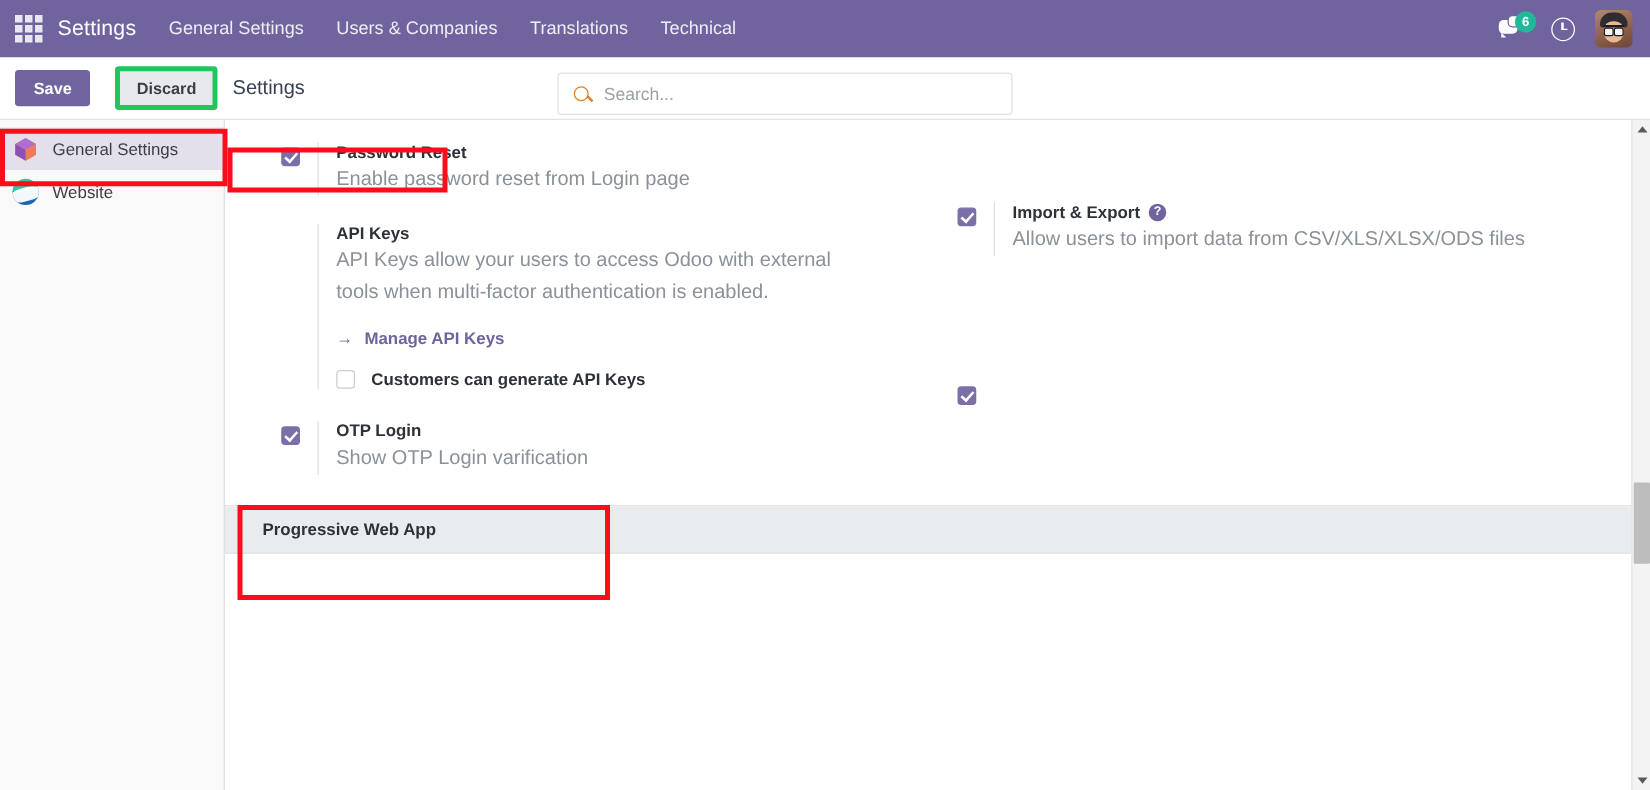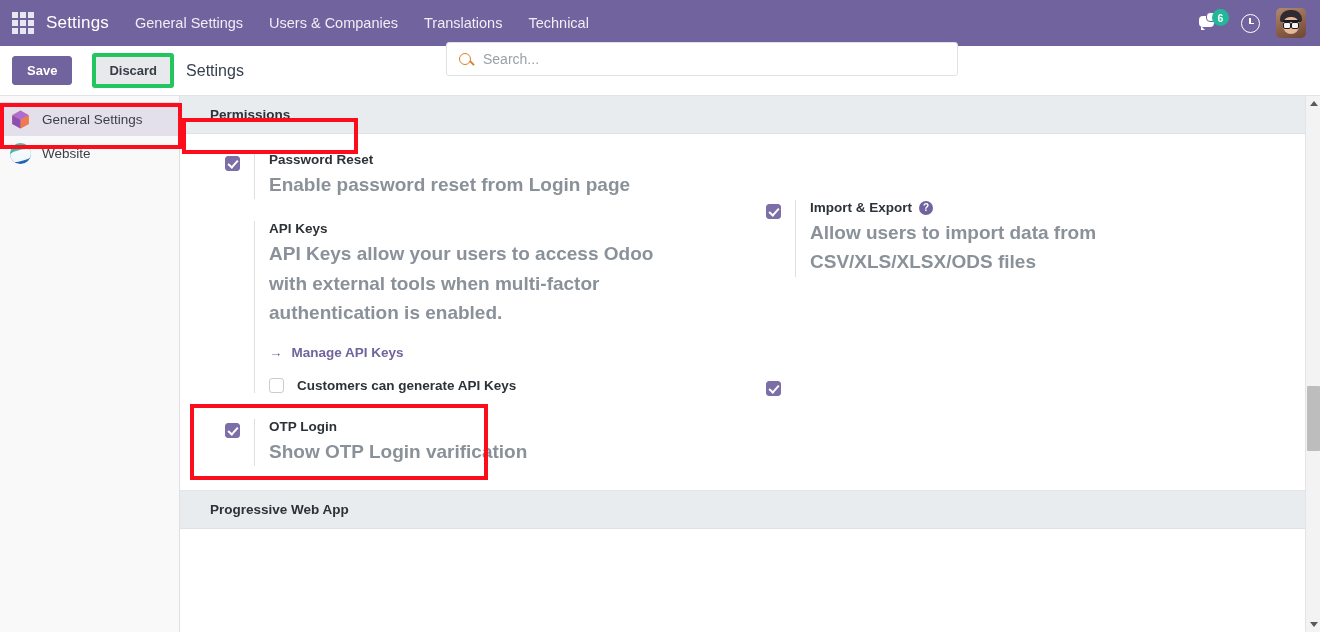--- a/index.html
+++ b/index.html
@@ -133,22 +133,22 @@
     background: #e7e9ed; color: #383e45;
     border: 4px solid #22c55e; border-radius: 3px;
     font-size: 13px; font-weight: bold;
     padding: 6px 13px; cursor: pointer;
     margin-right: 12px;
   }
   .cp-title {
     font-size: 16px; color: #374151; font-weight: 400;
   }
   .searchbar {
-    position: absolute; left: 446px; top: 42px;
-    width: 512px; height: 34px;
+    position: absolute; left: 446px; top: 58px;
+    width: 364px; height: 34px;
     border: 1px solid #dee2e6; border-radius: 3px;
     background: #ffffff;
     display: flex; align-items: center;
     padding: 0 12px;
   }
   .search-ico {
     width: 12px; height: 12px; border: 1.8px solid #d9822b;
     border-radius: 50%; position: relative; margin-right: 10px;
     flex: none;
   }
@@ -250,23 +250,22 @@
     border-left: 1px solid #dcdfe3;
     padding-left: 14px;
     min-height: 38px;
   }
   .s-title {
     font-size: 13.5px; font-weight: bold; color: #2d3238;
     margin-bottom: 3px;
     display: flex; align-items: center; gap: 7px;
   }
   .s-desc {
-    font-size: 19px; color: #8a9199; line-height: 1.55;
+    font-size: 16px; color: #8a9199; line-height: 1.55;
     max-width: 400px;
-    font-weight: bold;
   }
   .help-ico {
     width: 14px; height: 14px; border-radius: 50%;
     background: #71639e; color: #ffffff;
     font-size: 10px; font-weight: bold;
     display: inline-flex; align-items: center; justify-content: center;
     cursor: pointer; line-height: 1;
   }
   .link-row {
     margin-top: 17px;
@@ -378,21 +377,20 @@
       <span>General Settings</span>
     </div>
     <div class="side-item">
       <span class="ico-web"></span>
       <span>Website</span>
     </div>
   </div>
 
   <div class="content">
 
-    <div class="section-head">Permissions</div>
 
     <div class="settings-block">
       <div class="cols">
 
         <div class="col">
 
           <div class="setting">
             <span class="cb on"></span>
             <div class="setting-body">
               <div class="s-title">

